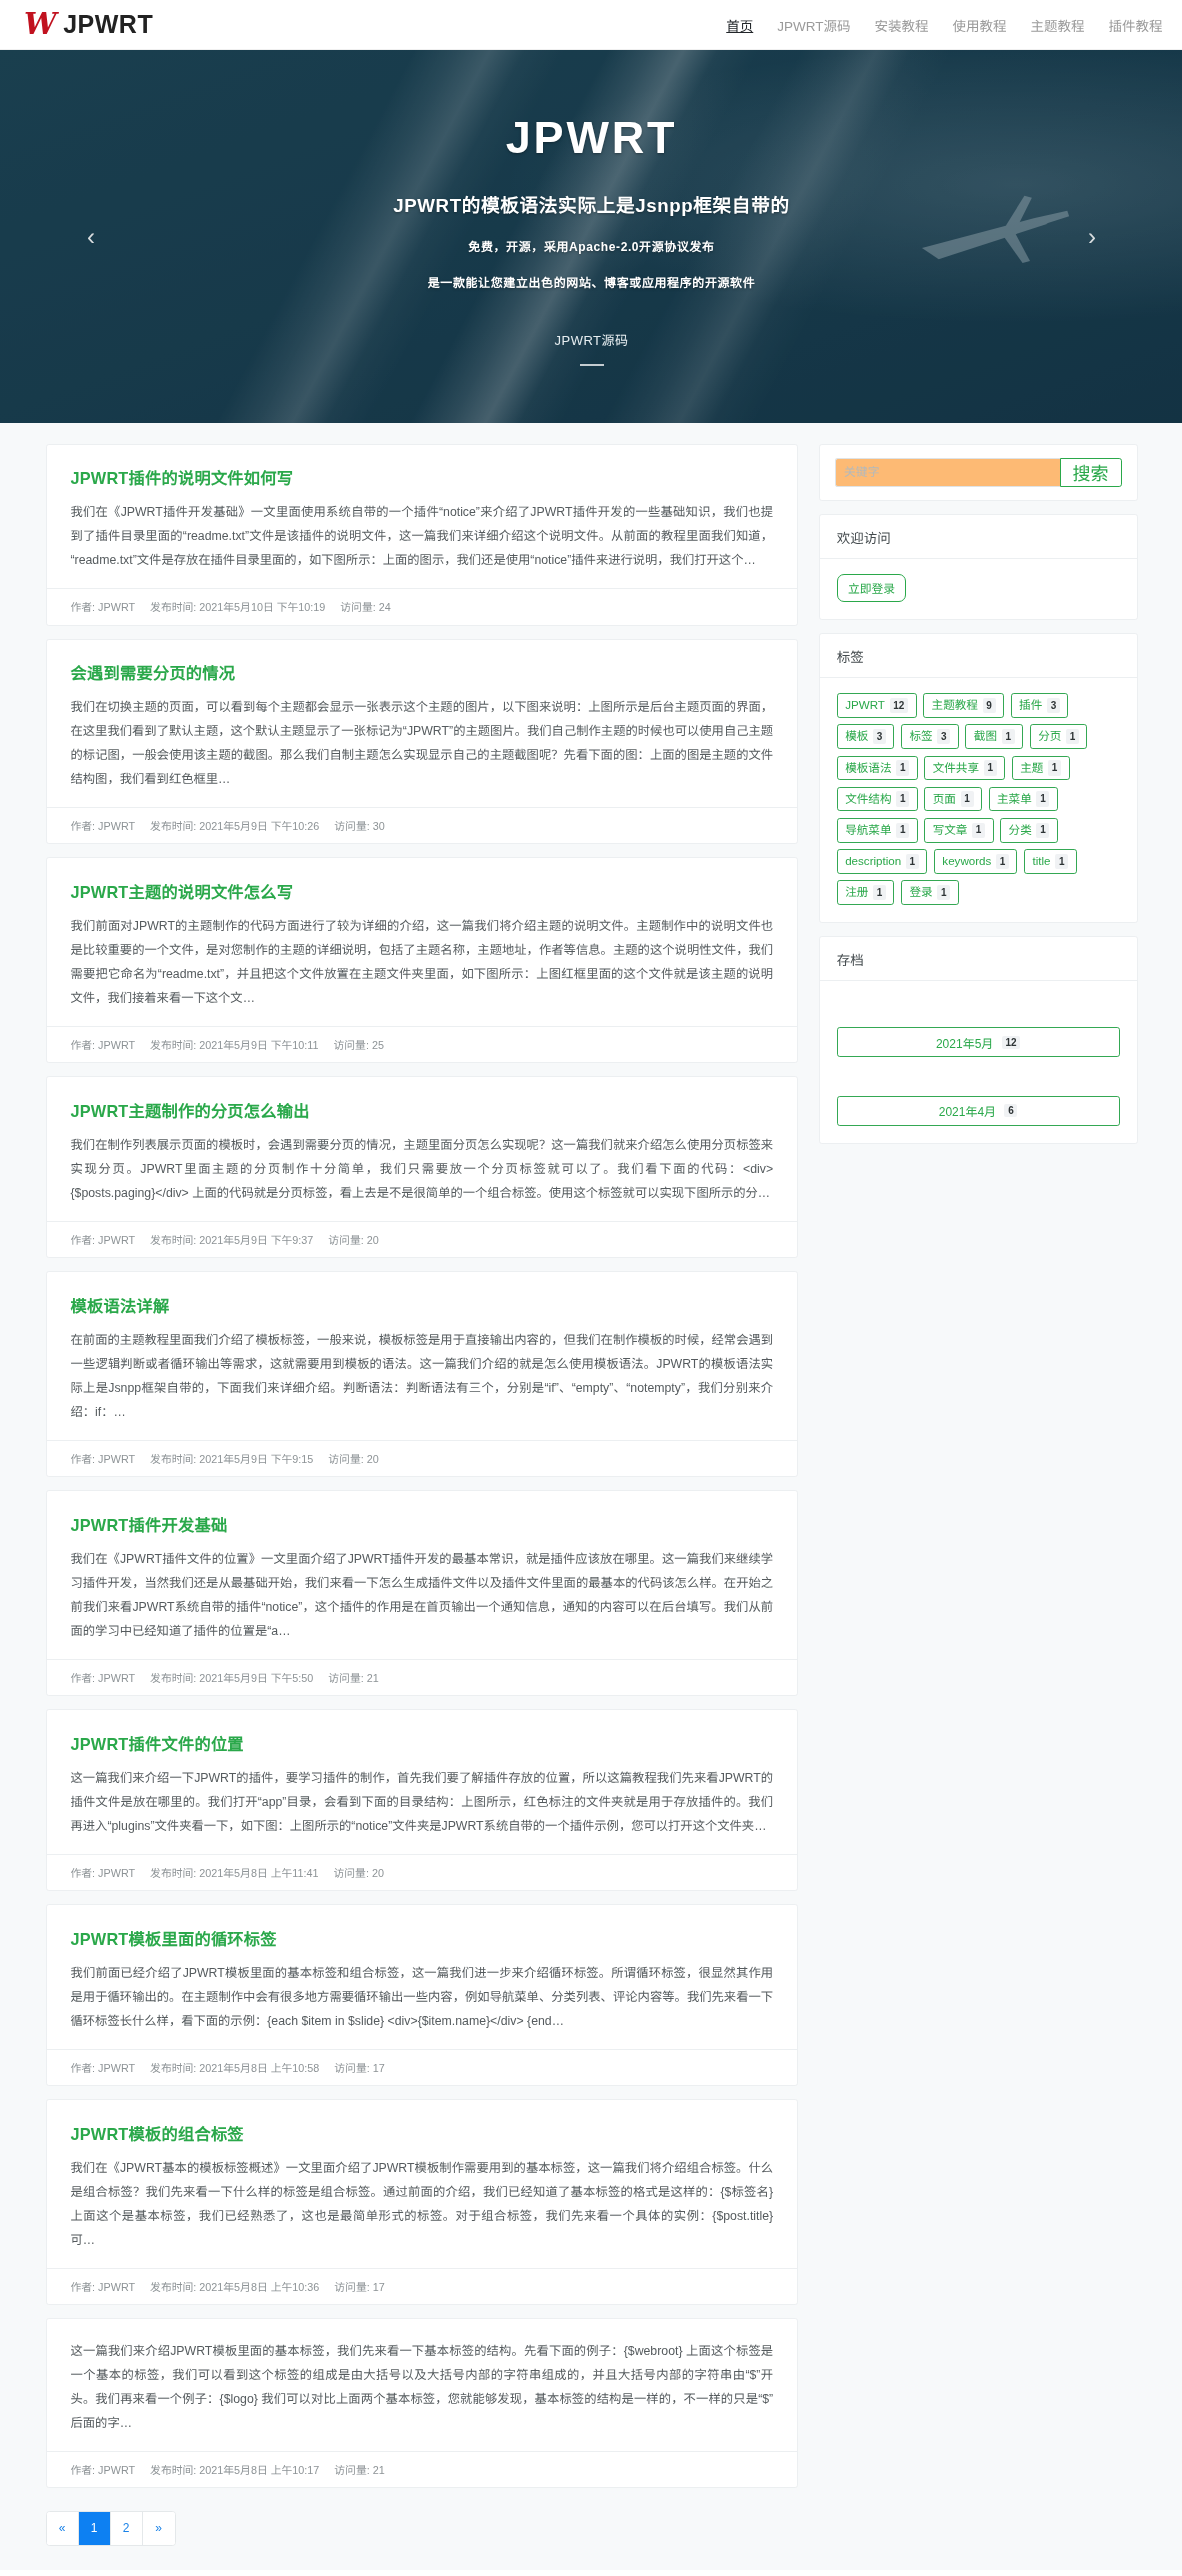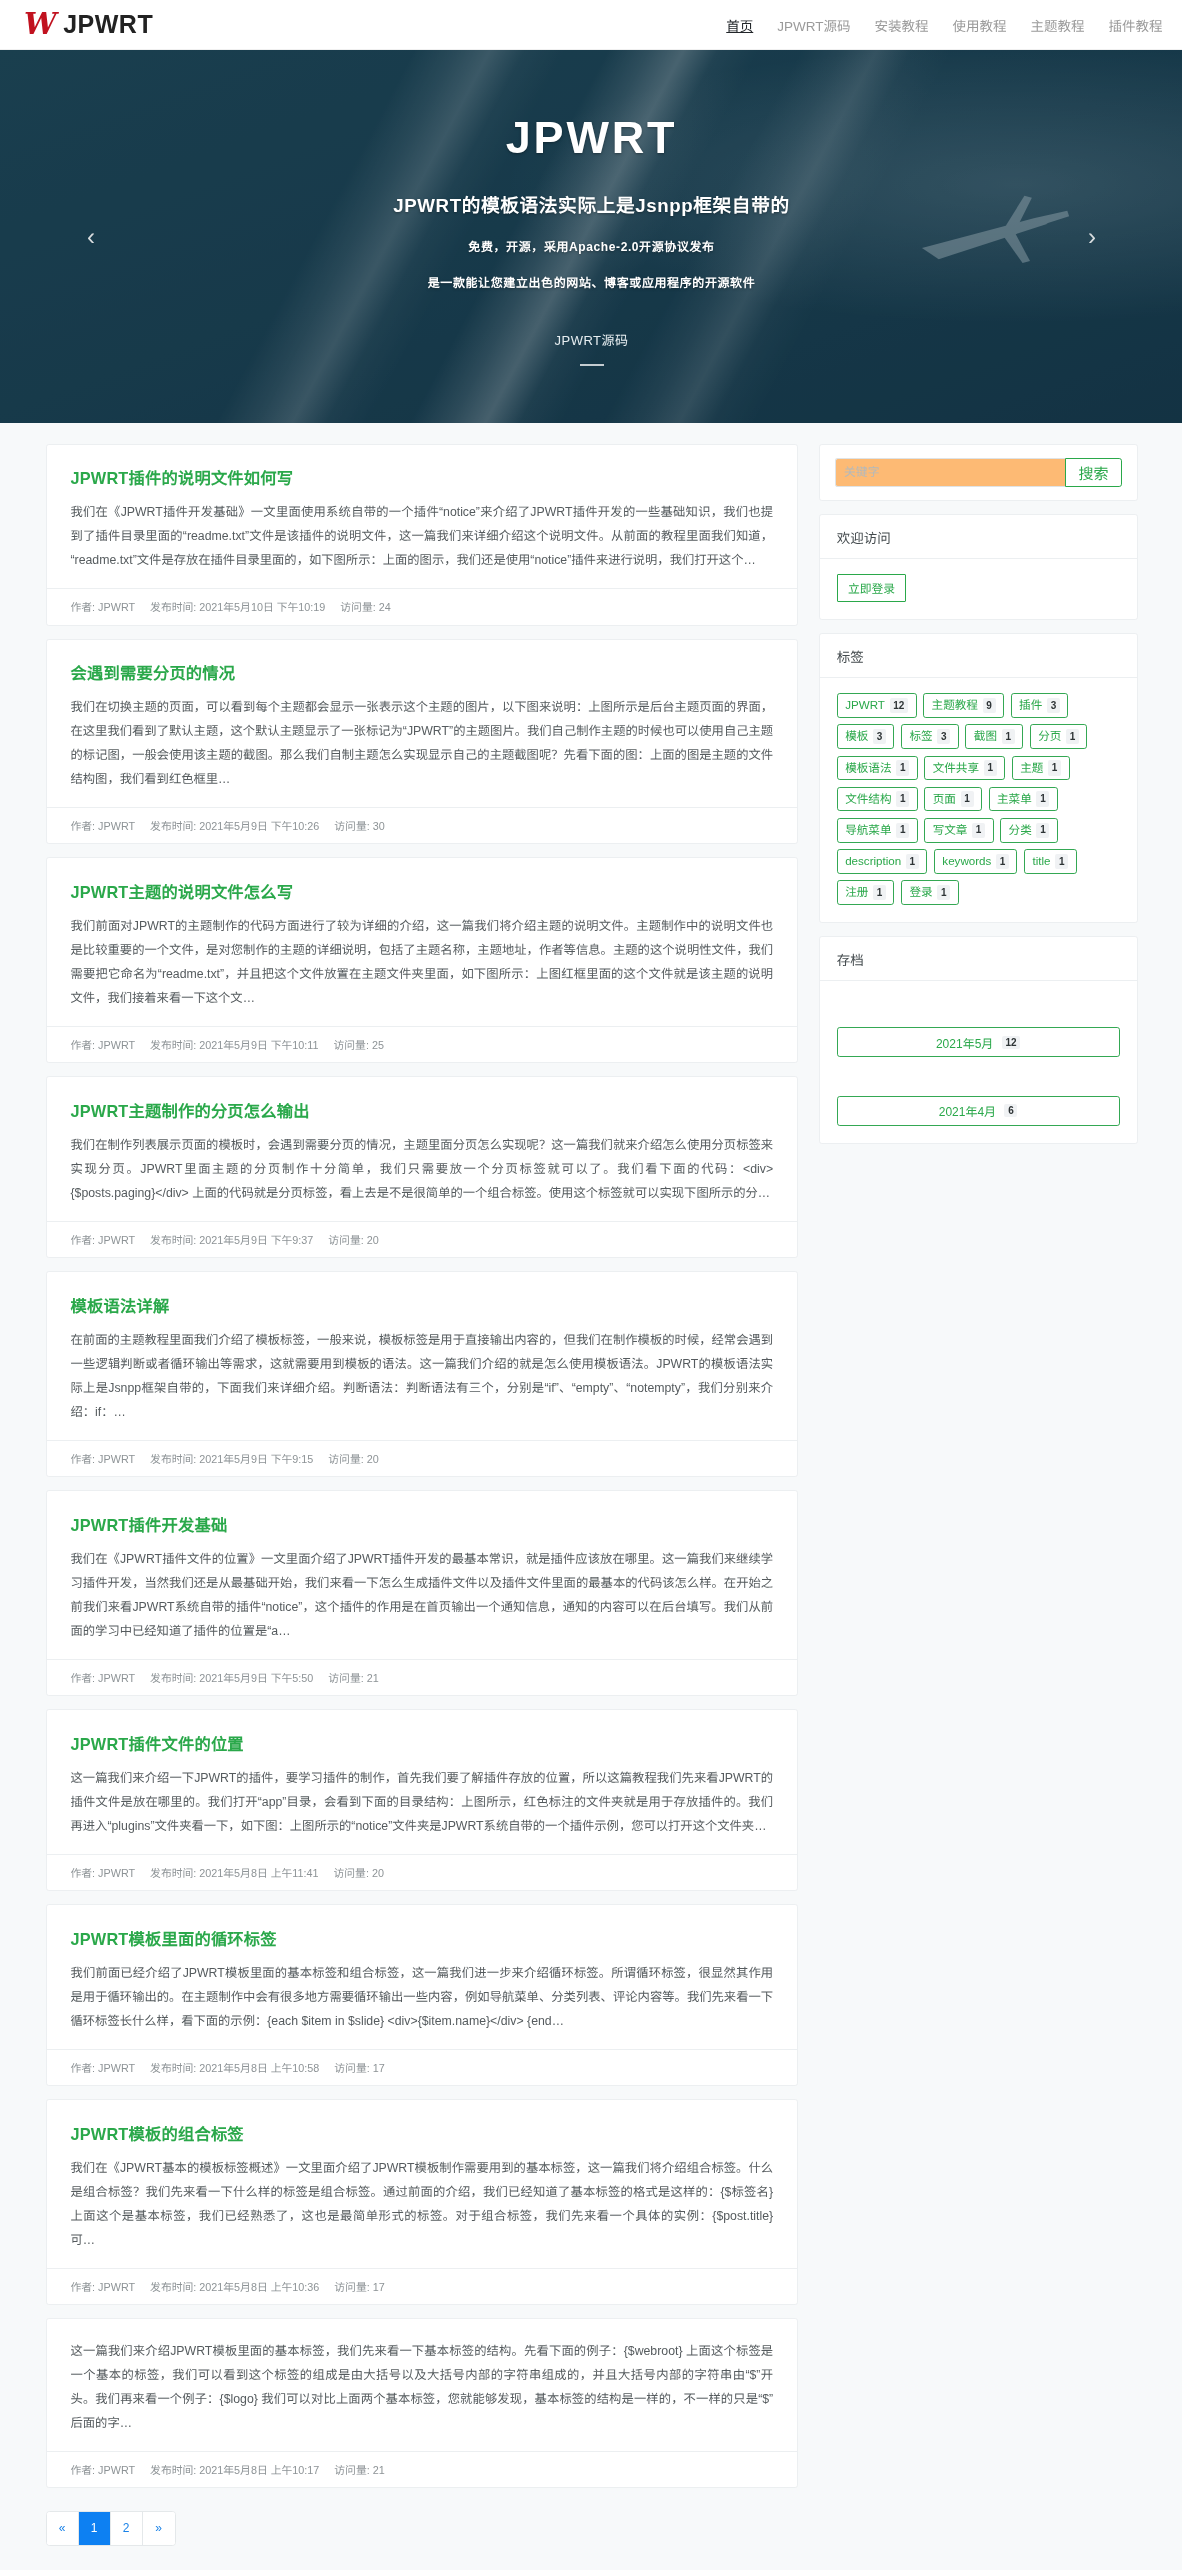--- a/index.html
+++ b/index.html
@@ -223,32 +223,32 @@
     background: #fdba74;
   }
   .search-input::placeholder { color: #b4b9bb; }
   .search-btn {
     height: 29px;
     padding: 0 12px;
     border: 0.9px solid #2aa84a;
     border-radius: 0 2.8px 2.8px 0;
     background: #ffffff;
     color: #2aa84a;
-    font-size: 15px;
+    font-size: 18px;
     cursor: pointer;
     font-family: inherit;
     white-space: nowrap;
   }
 
   .login-btn {
     display: inline-block;
     border: 0.9px solid #2aa84a;
     color: #2aa84a;
     background: #fff;
-    border-radius: 1px;
+    border-radius: 7px;
     padding: 4.7px 10.3px;
     font-size: 11.8px;
     cursor: pointer;
     font-family: inherit;
   }
 
   .tag-list {
     display: flex;
     flex-wrap: wrap;
     gap: 6.5px 6.5px;

